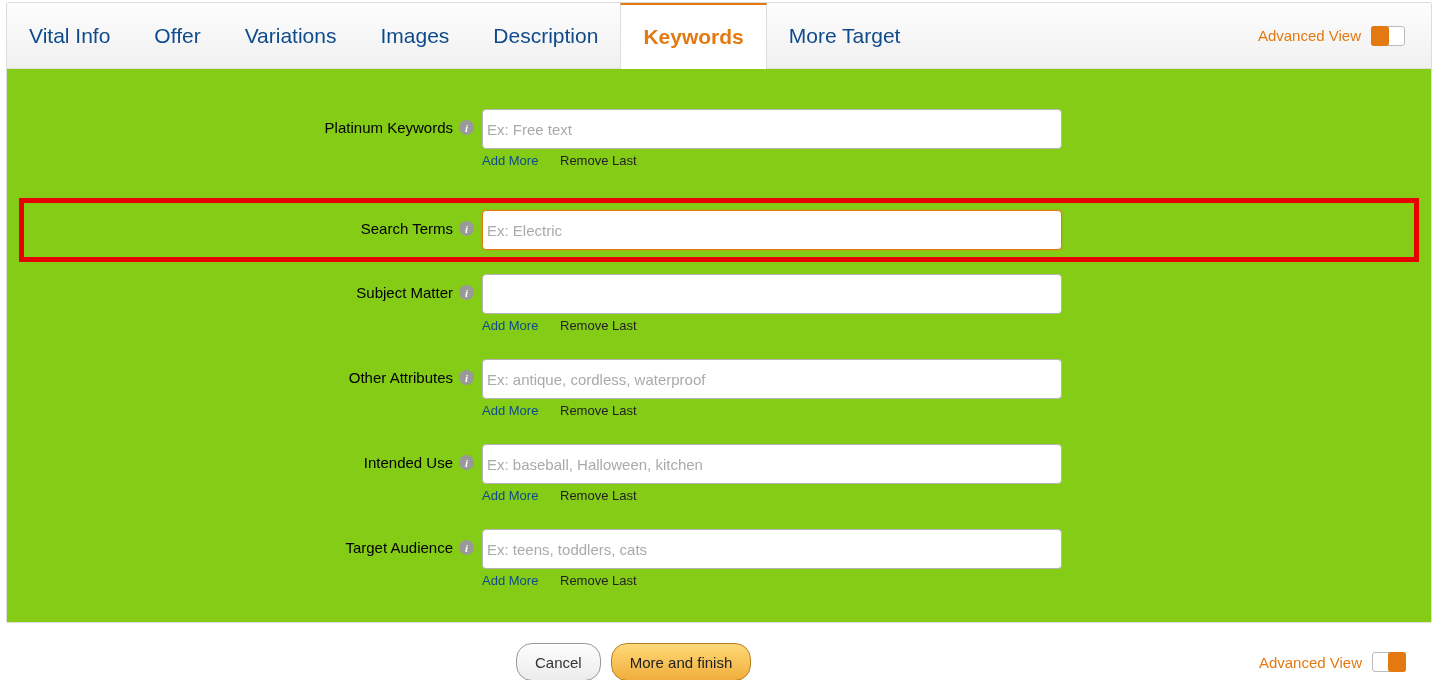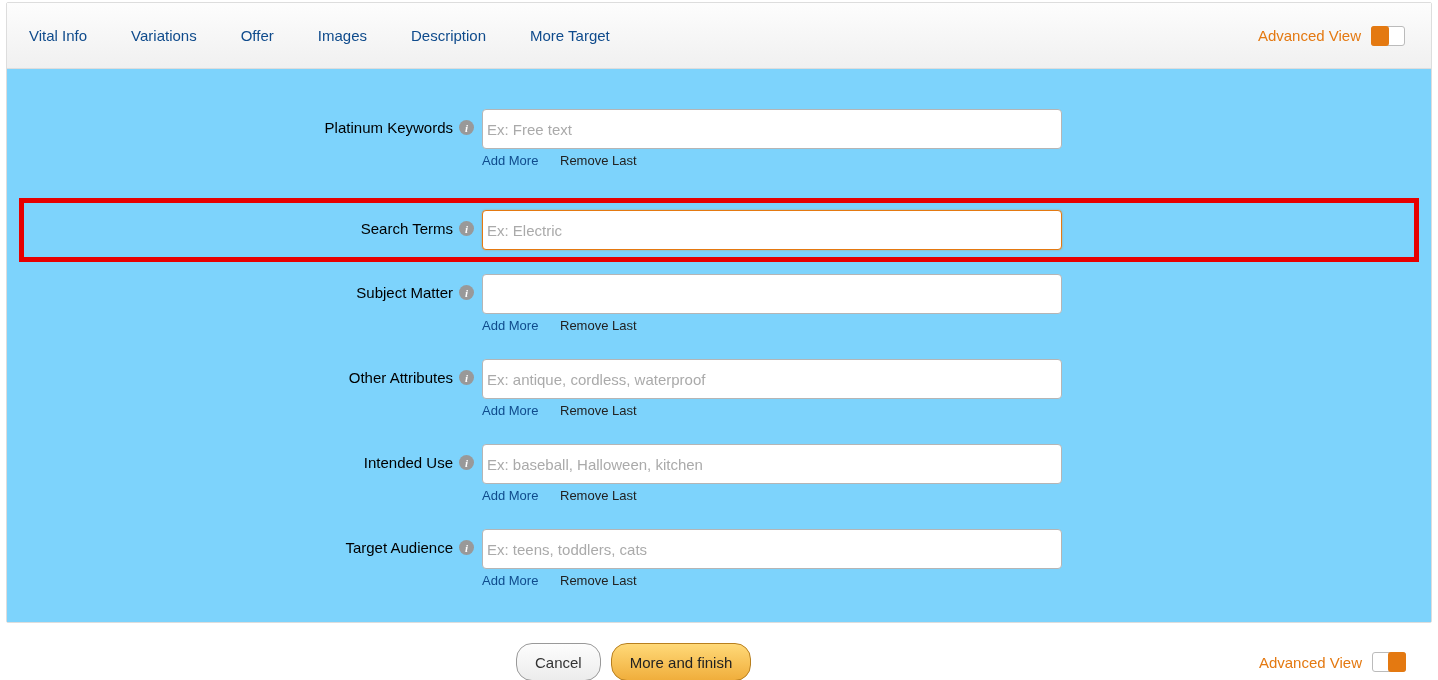--- a/index.html
+++ b/index.html
@@ -19,21 +19,21 @@
     align-items: stretch;
     background: linear-gradient(#fdfdfd, #f0f0f0);
     border-bottom: 1px solid #ddd;
     height: 66px;
     position: relative;
   }
   .tab {
     display: flex;
     align-items: center;
     padding: 0 22px;
-    font-size: 15px;
+    font-size: 21px;
     color: #0f4b8c;
     cursor: pointer;
     border-right: 0;
   }
   .tab.active {
     color: #e47911;
     font-weight: bold;
     background: #fff;
     border-top: 2px solid #e47911;
     border-left: 1px solid #ddd;
@@ -63,21 +63,21 @@
     position: absolute;
     top: -1px; bottom: -1px;
     width: 18px;
     background: #e47911;
     border-radius: 3px;
   }
   .toggle .knob.left { left: -1px; }
   .toggle .knob.right { right: -1px; }
   .formarea {
     padding: 40px 20px 30px 20px;
-    background: #7dd3fc;
+    background: #84cc16;
   }
   .row {
     display: flex;
     align-items: flex-start;
     margin-bottom: 4px;
   }
   .row.highlight {
     outline: 5px solid #e60000;
     outline-offset: 3px;
     padding: 4px 0;
@@ -176,24 +176,25 @@
     font-size: 15px;
   }
 </style>
 </head>
 <body>
 
 <div class="panel">
 
   <div class="tabbar">
     <div class="tab">Vital Info</div>
+    <div class="tab">Offer</div>
     <div class="tab">Variations</div>
-    <div class="tab">Offer</div>
     <div class="tab">Images</div>
     <div class="tab">Description</div>
+    <div class="tab active">Keywords</div>
     <div class="tab">More Target</div>
     <div class="advbar">
       <span>Advanced View</span>
       <div class="toggle">
         <div class="knob left"></div>
       </div>
     </div>
   </div>
 
   <div class="formarea">

